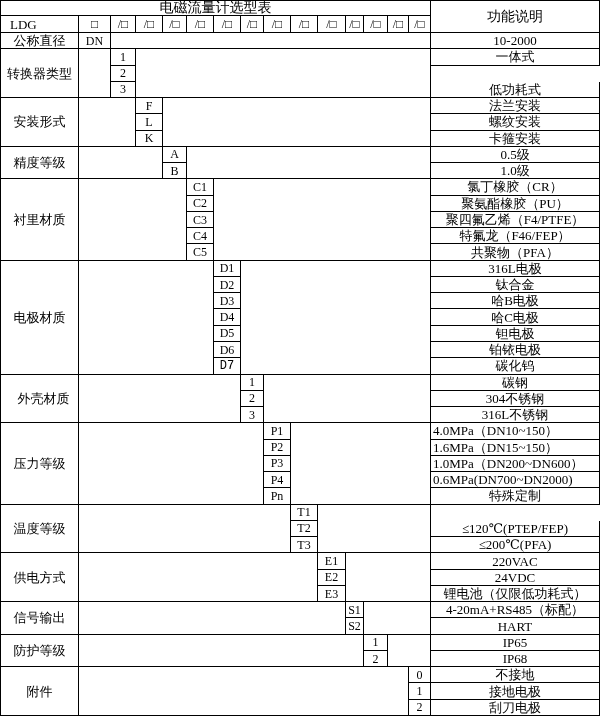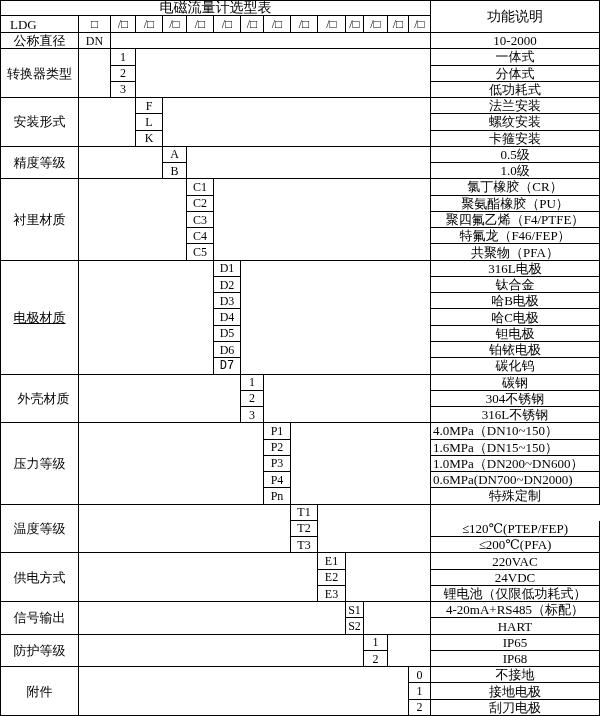--- a/index.html
+++ b/index.html
@@ -59,21 +59,20 @@
     <div class="cell label-cell" style="grid-area: 3 / 1 / span 1 / span 1;">公称直径</div>
     <div class="cell" style="grid-area: 3 / 3 / span 1 / span 13;"></div>
     <div class="cell code" style="grid-area: 3 / 2 / span 1 / span 1;">DN</div>
     <div class="cell desc" style="grid-area: 3 / 16 / span 1 / span 1;">10-2000</div>
     <div class="cell label-cell" style="grid-area: 4 / 1 / span 3 / span 1;">转换器类型</div>
     <div class="cell" style="grid-area: 4 / 2 / span 3 / span 1;"></div>
     <div class="cell" style="grid-area: 4 / 4 / span 3 / span 12;"></div>
     <div class="cell code" style="grid-area: 4 / 3 / span 1 / span 1;">1</div>
     <div class="cell desc" style="grid-area: 4 / 16 / span 1 / span 1;">一体式</div>
     <div class="cell code" style="grid-area: 5 / 3 / span 1 / span 1;">2</div>
-    <div class="cell desc" style="grid-area: 5 / 16 / span 1 / span 1;">分体式</div>
     <div class="cell code" style="grid-area: 6 / 3 / span 1 / span 1;">3</div>
     <div class="cell desc" style="grid-area: 6 / 16 / span 1 / span 1;">低功耗式</div>
     <div class="cell label-cell" style="grid-area: 7 / 1 / span 3 / span 1;">安装形式</div>
     <div class="cell" style="grid-area: 7 / 2 / span 3 / span 2;"></div>
     <div class="cell" style="grid-area: 7 / 5 / span 3 / span 11;"></div>
     <div class="cell code" style="grid-area: 7 / 4 / span 1 / span 1;">F</div>
     <div class="cell desc" style="grid-area: 7 / 16 / span 1 / span 1;">法兰安装</div>
     <div class="cell code" style="grid-area: 8 / 4 / span 1 / span 1;">L</div>
     <div class="cell desc" style="grid-area: 8 / 16 / span 1 / span 1;">螺纹安装</div>
     <div class="cell code" style="grid-area: 9 / 4 / span 1 / span 1;">K</div>
@@ -91,21 +90,21 @@
     <div class="cell code" style="grid-area: 12 / 6 / span 1 / span 1;">C1</div>
     <div class="cell desc" style="grid-area: 12 / 16 / span 1 / span 1;">氯丁橡胶（CR）</div>
     <div class="cell code" style="grid-area: 13 / 6 / span 1 / span 1;">C2</div>
     <div class="cell desc" style="grid-area: 13 / 16 / span 1 / span 1;">聚氨酯橡胶（PU）</div>
     <div class="cell code" style="grid-area: 14 / 6 / span 1 / span 1;">C3</div>
     <div class="cell desc" style="grid-area: 14 / 16 / span 1 / span 1;">聚四氟乙烯（F4/PTFE）</div>
     <div class="cell code" style="grid-area: 15 / 6 / span 1 / span 1;">C4</div>
     <div class="cell desc" style="grid-area: 15 / 16 / span 1 / span 1;">特氟龙（F46/FEP）</div>
     <div class="cell code" style="grid-area: 16 / 6 / span 1 / span 1;">C5</div>
     <div class="cell desc" style="grid-area: 16 / 16 / span 1 / span 1;">共聚物（PFA）</div>
-    <div class="cell label-cell" style="grid-area: 17 / 1 / span 7 / span 1; text-decoration: underline;">电极材质</div>
+    <div class="cell label-cell" style="grid-area: 17 / 1 / span 7 / span 1;">电极材质</div>
     <div class="cell" style="grid-area: 17 / 2 / span 7 / span 5;"></div>
     <div class="cell" style="grid-area: 17 / 8 / span 7 / span 8;"></div>
     <div class="cell code" style="grid-area: 17 / 7 / span 1 / span 1;">D1</div>
     <div class="cell desc" style="grid-area: 17 / 16 / span 1 / span 1;">316L电极</div>
     <div class="cell code" style="grid-area: 18 / 7 / span 1 / span 1;">D2</div>
     <div class="cell desc" style="grid-area: 18 / 16 / span 1 / span 1;">钛合金</div>
     <div class="cell code" style="grid-area: 19 / 7 / span 1 / span 1;">D3</div>
     <div class="cell desc" style="grid-area: 19 / 16 / span 1 / span 1;">哈B电极</div>
     <div class="cell code" style="grid-area: 20 / 7 / span 1 / span 1;">D4</div>
     <div class="cell desc" style="grid-area: 20 / 16 / span 1 / span 1;">哈C电极</div>

